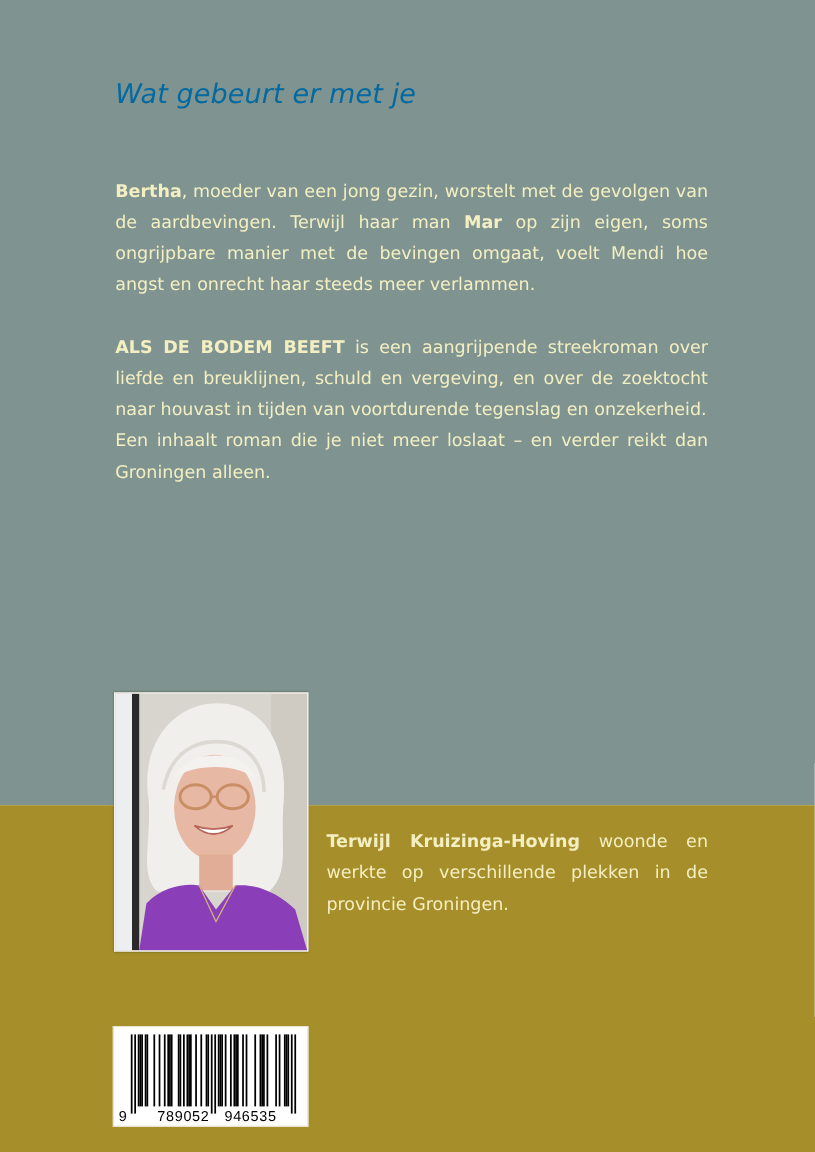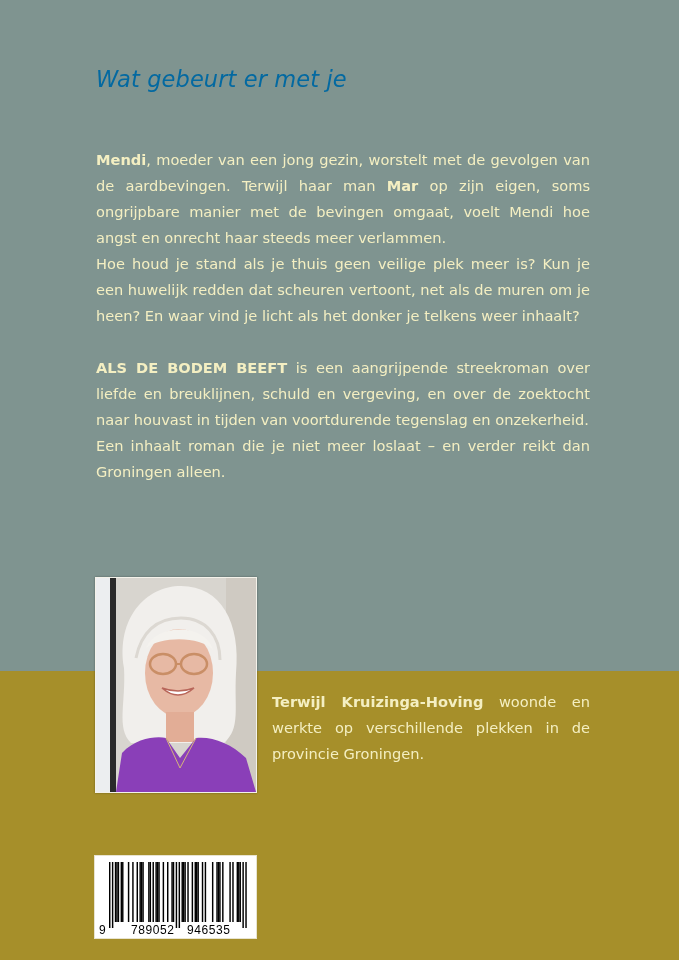--- a/index.html
+++ b/index.html
@@ -22,22 +22,21 @@
 <body>
 
 <div class="top"></div>
 <div class="bottom"></div>
 
 <div class="title">
   <div>Wat gebeurt er met je</div>
 </div>
 
 <div class="body">
-  <p><b>Mendi</b><span>, moeder van een jong gezin, worstelt met de gevolgen van de aardbevingen. Terwijl haar man </span><b>Mar</b><span> op zijn eigen, soms ongrijpbare manier met de bevingen omgaat, voelt Mendi hoe angst en onrecht haar steeds meer verlammen.</span></p>
-  <p class="last">Hoe houd je stand als je thuis geen veilige plek meer is? Kun je een huwelijk redden dat scheuren vertoont, net als de muren om je heen? En waar vind je licht als het donker je telkens weer inhaalt?</p>
+  <p><b>Bertha</b><span>, moeder van een jong gezin, worstelt met de gevolgen van de aardbevingen. Terwijl haar man </span><b>Mar</b><span> op zijn eigen, soms ongrijpbare manier met de bevingen omgaat, voelt Mendi hoe angst en onrecht haar steeds meer verlammen.</span></p>
   <div class="gap"></div>
   <p><b>ALS DE BODEM BEEFT</b><span> is een aangrijpende streekroman over liefde en breuklijnen, schuld en vergeving, en over de zoektocht naar houvast in tijden van voortdurende tegenslag en onzekerheid.</span></p>
   <p class="last">Een inhaalt roman die je niet meer loslaat – en verder reikt dan Groningen alleen.</p>
 </div>
 
 <div class="photo">
   <svg width="160" height="214" viewBox="0 0 160 214">
     <rect x="0" y="0" width="160" height="214" fill="#d8d5cf"></rect>
     <rect x="0" y="0" width="18" height="214" fill="#eceef0"></rect>
     <rect x="14" y="0" width="6" height="214" fill="#2a2a2a"></rect>

